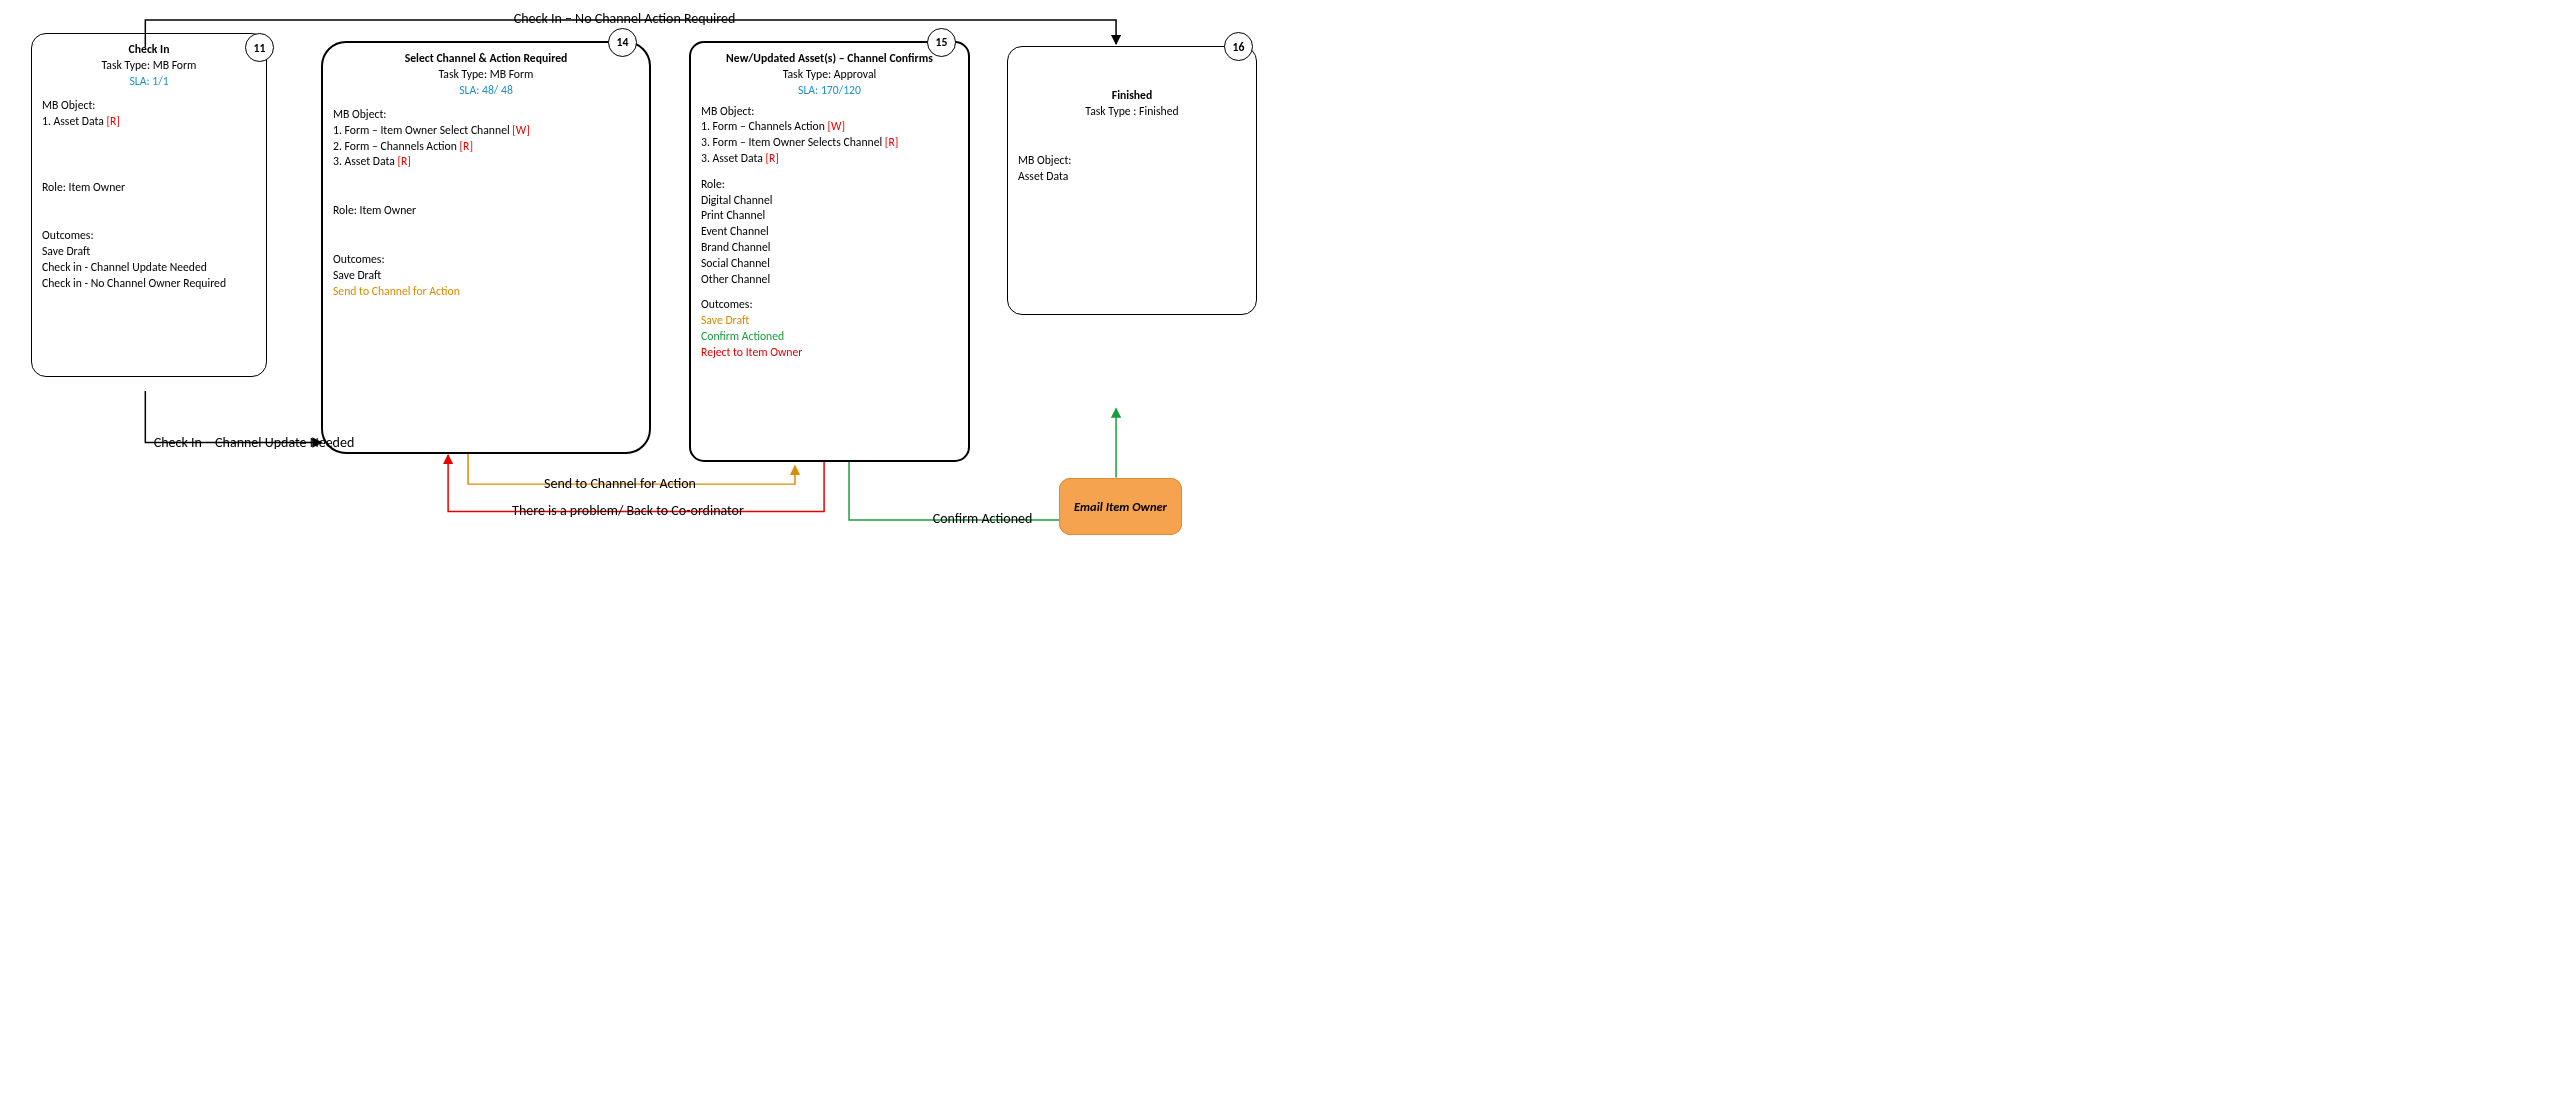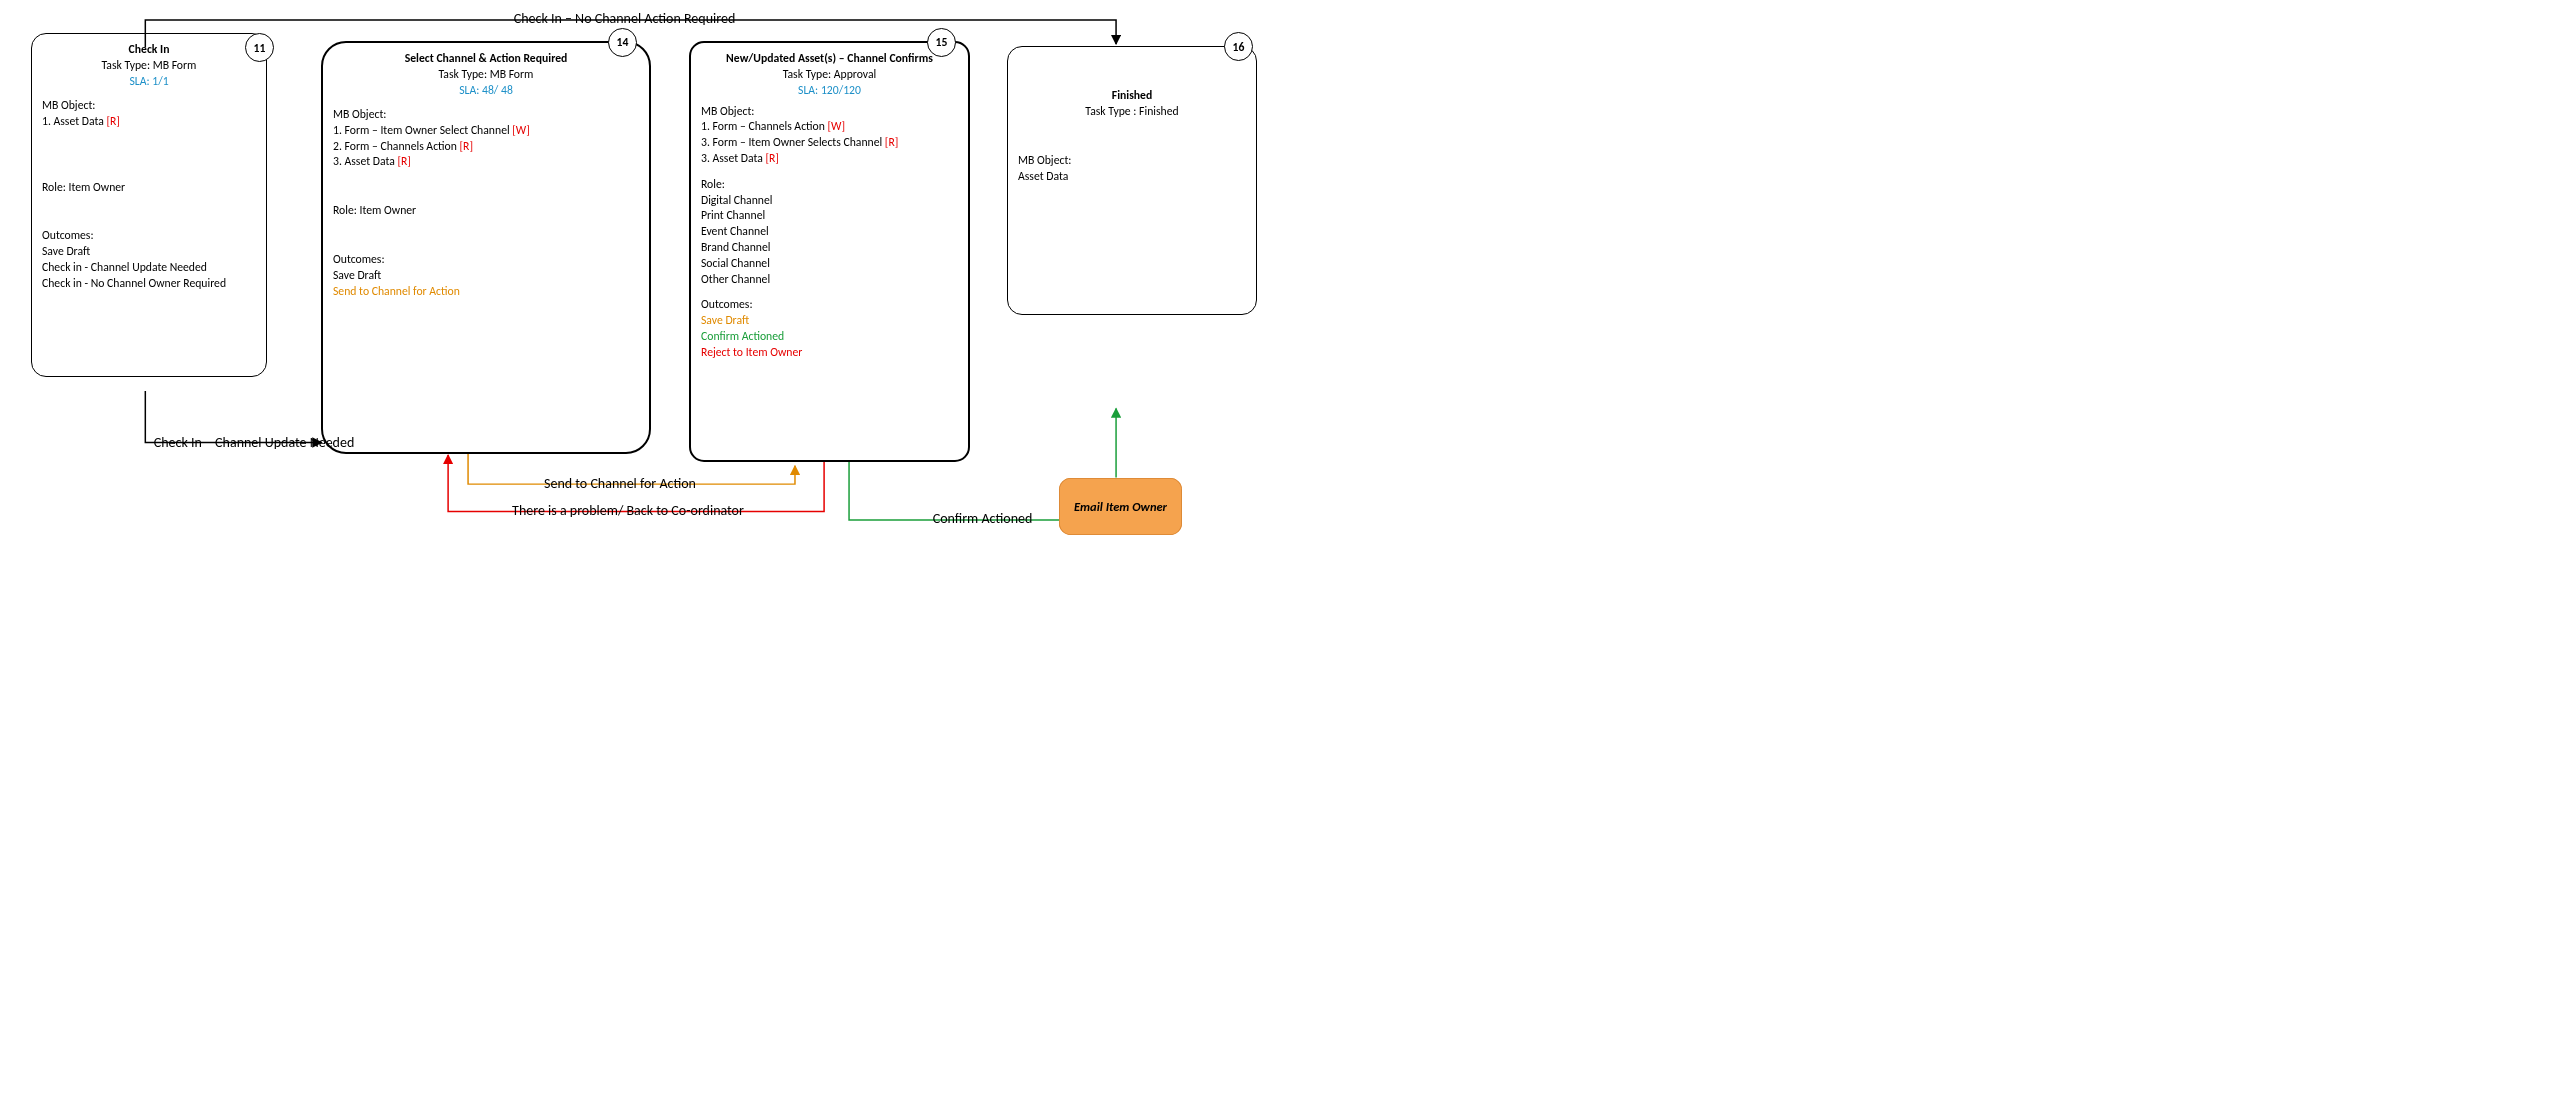--- a/index.html
+++ b/index.html
@@ -80,21 +80,21 @@
   <div style="height:33px"></div>
   <div>Outcomes:</div>
   <div>Save Draft</div>
   <div class="org">Send to Channel for Action</div>
 </div>
 <div class="badge" style="left:608px;top:27.5px;">14</div>
 
 <div class="node" style="left:689px;top:41px;width:281px;height:421px;border-width:2.5px;">
   <div class="node-title">New/Updated Asset(s) – Channel Confirms</div>
   <div class="node-sub">Task Type: Approval</div>
-  <div class="sla">SLA: 120/120</div>
+  <div class="sla">SLA: 170/120</div>
   <div style="height:5px"></div>
   <div>MB Object:</div>
   <div><span>1. Form – Channels Action </span><span class="rw">[W]</span></div>
   <div><span>3. Form – Item Owner Selects Channel </span><span class="rw">[R]</span></div>
   <div><span>3. Asset Data </span><span class="rw">[R]</span></div>
   <div style="height:10px"></div>
   <div>Role:</div>
   <div>Digital Channel</div>
   <div>Print Channel</div>
   <div>Event Channel</div>

